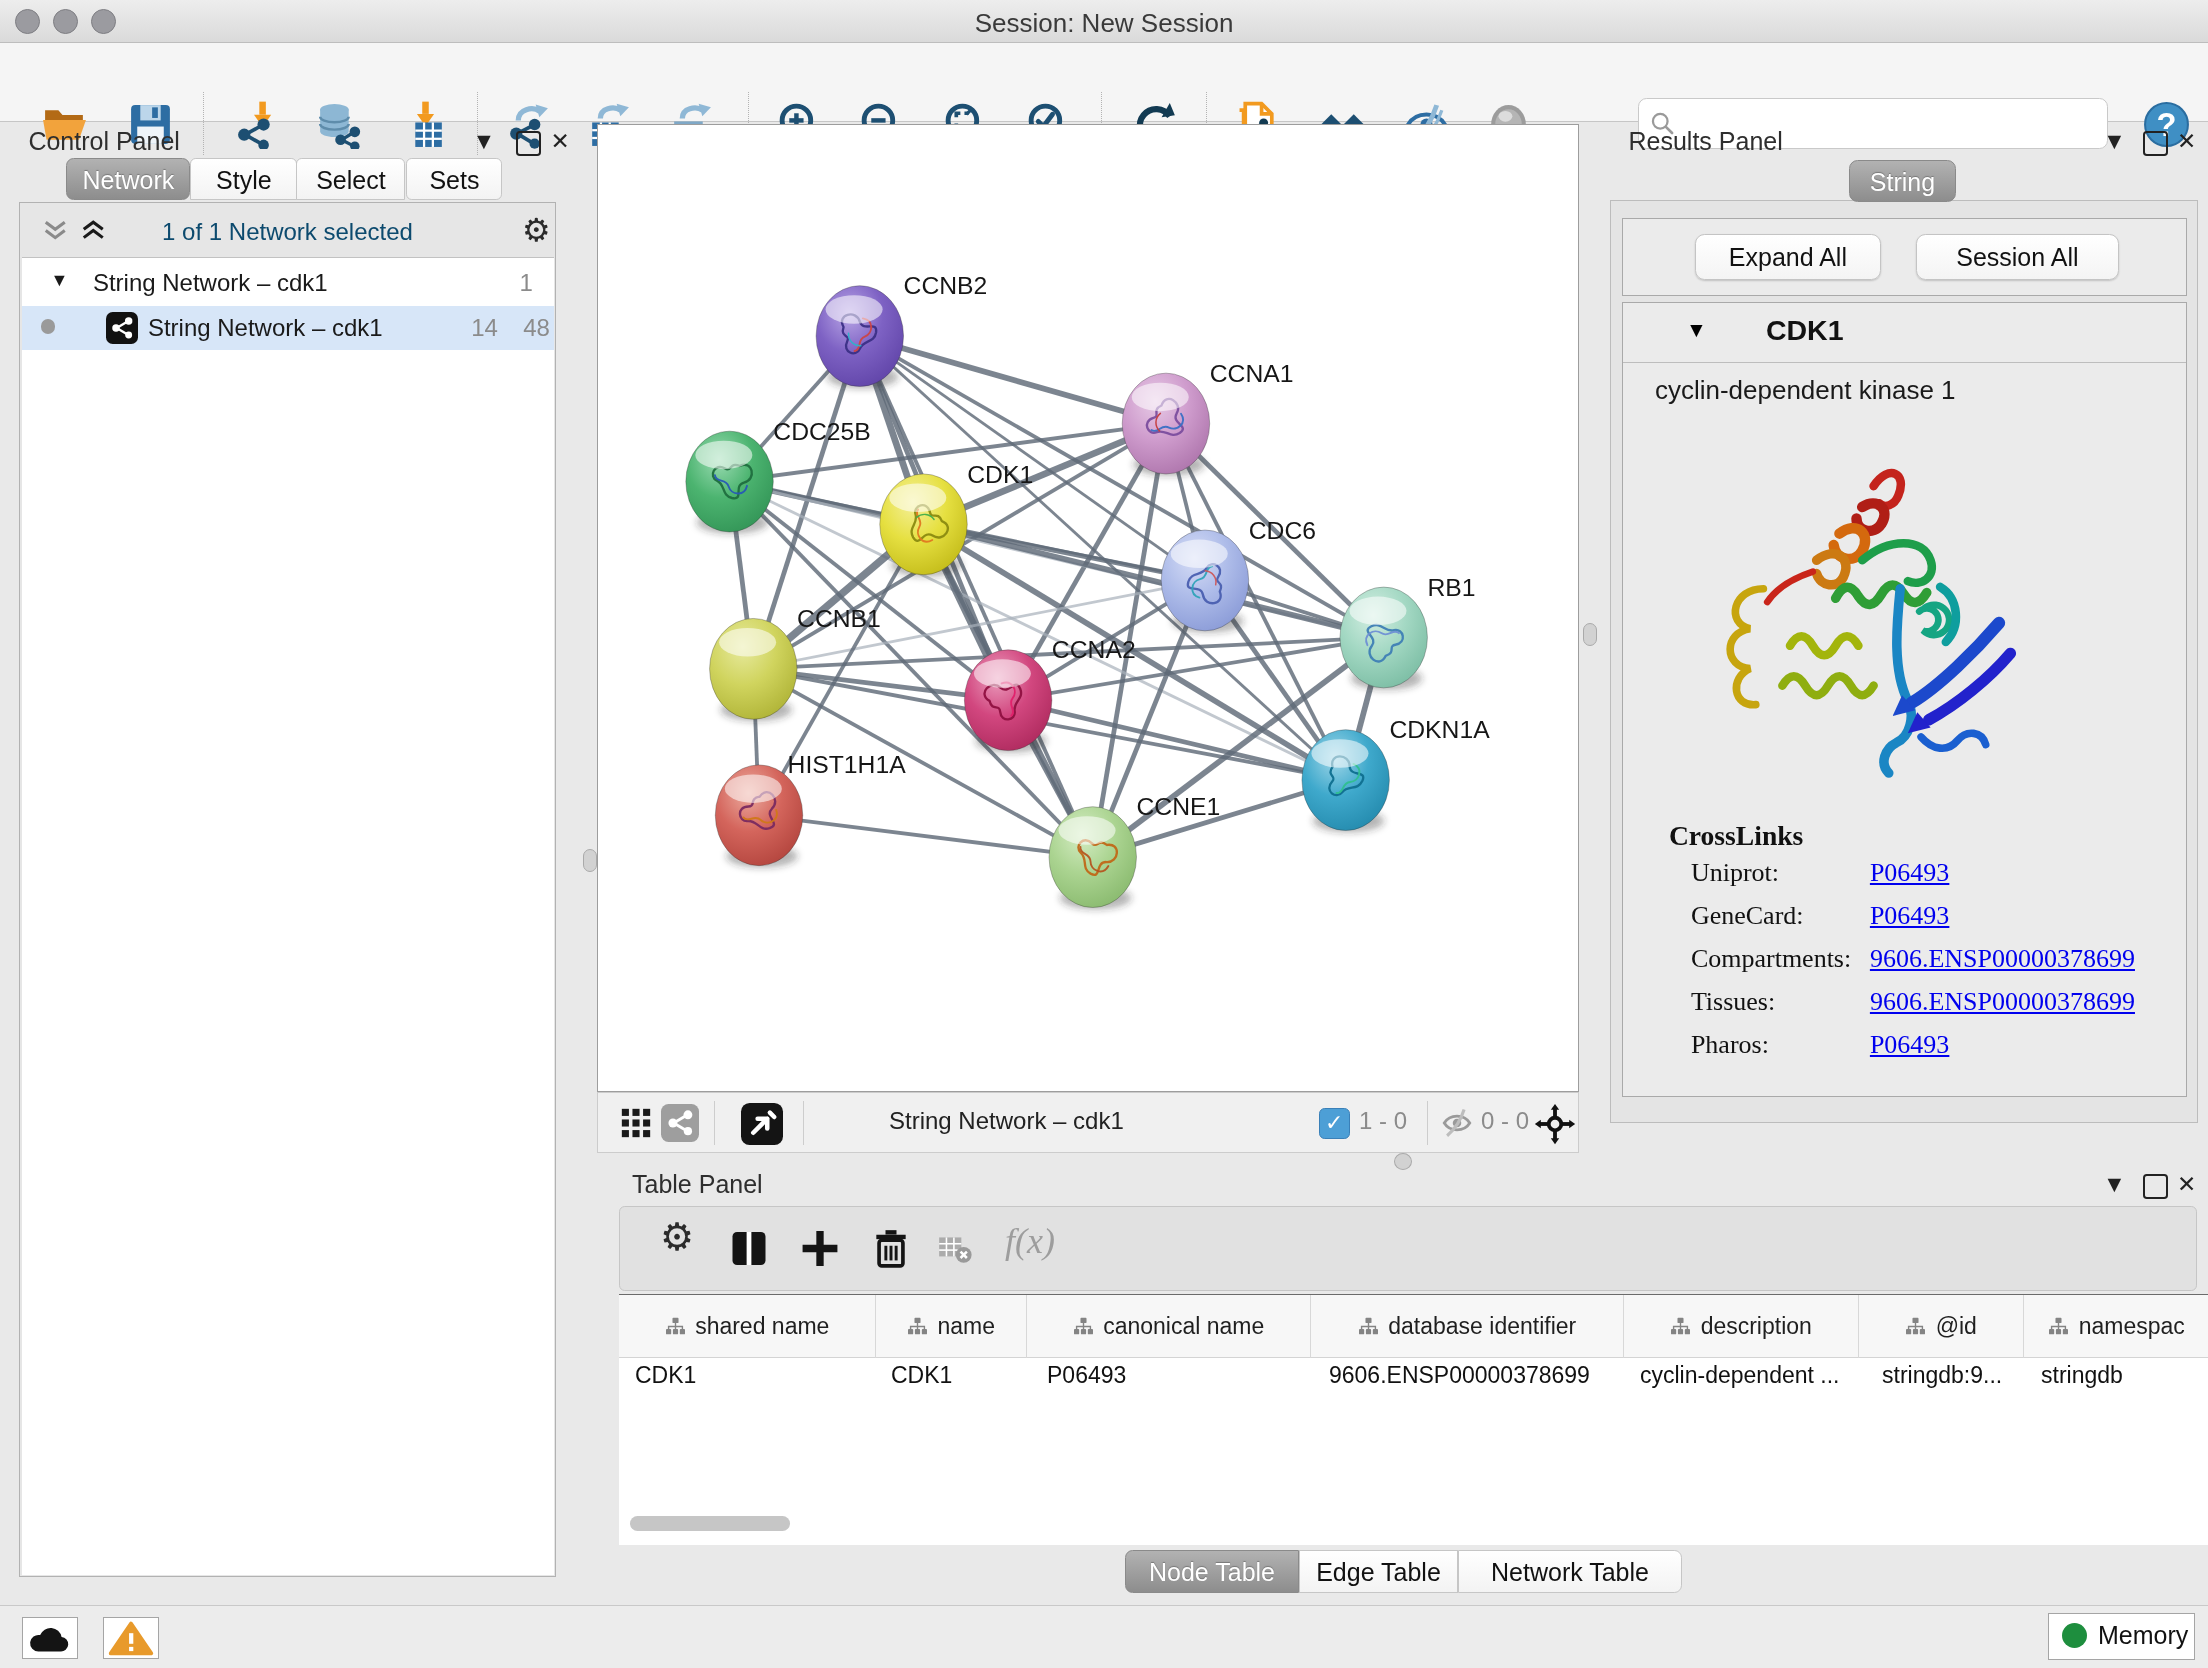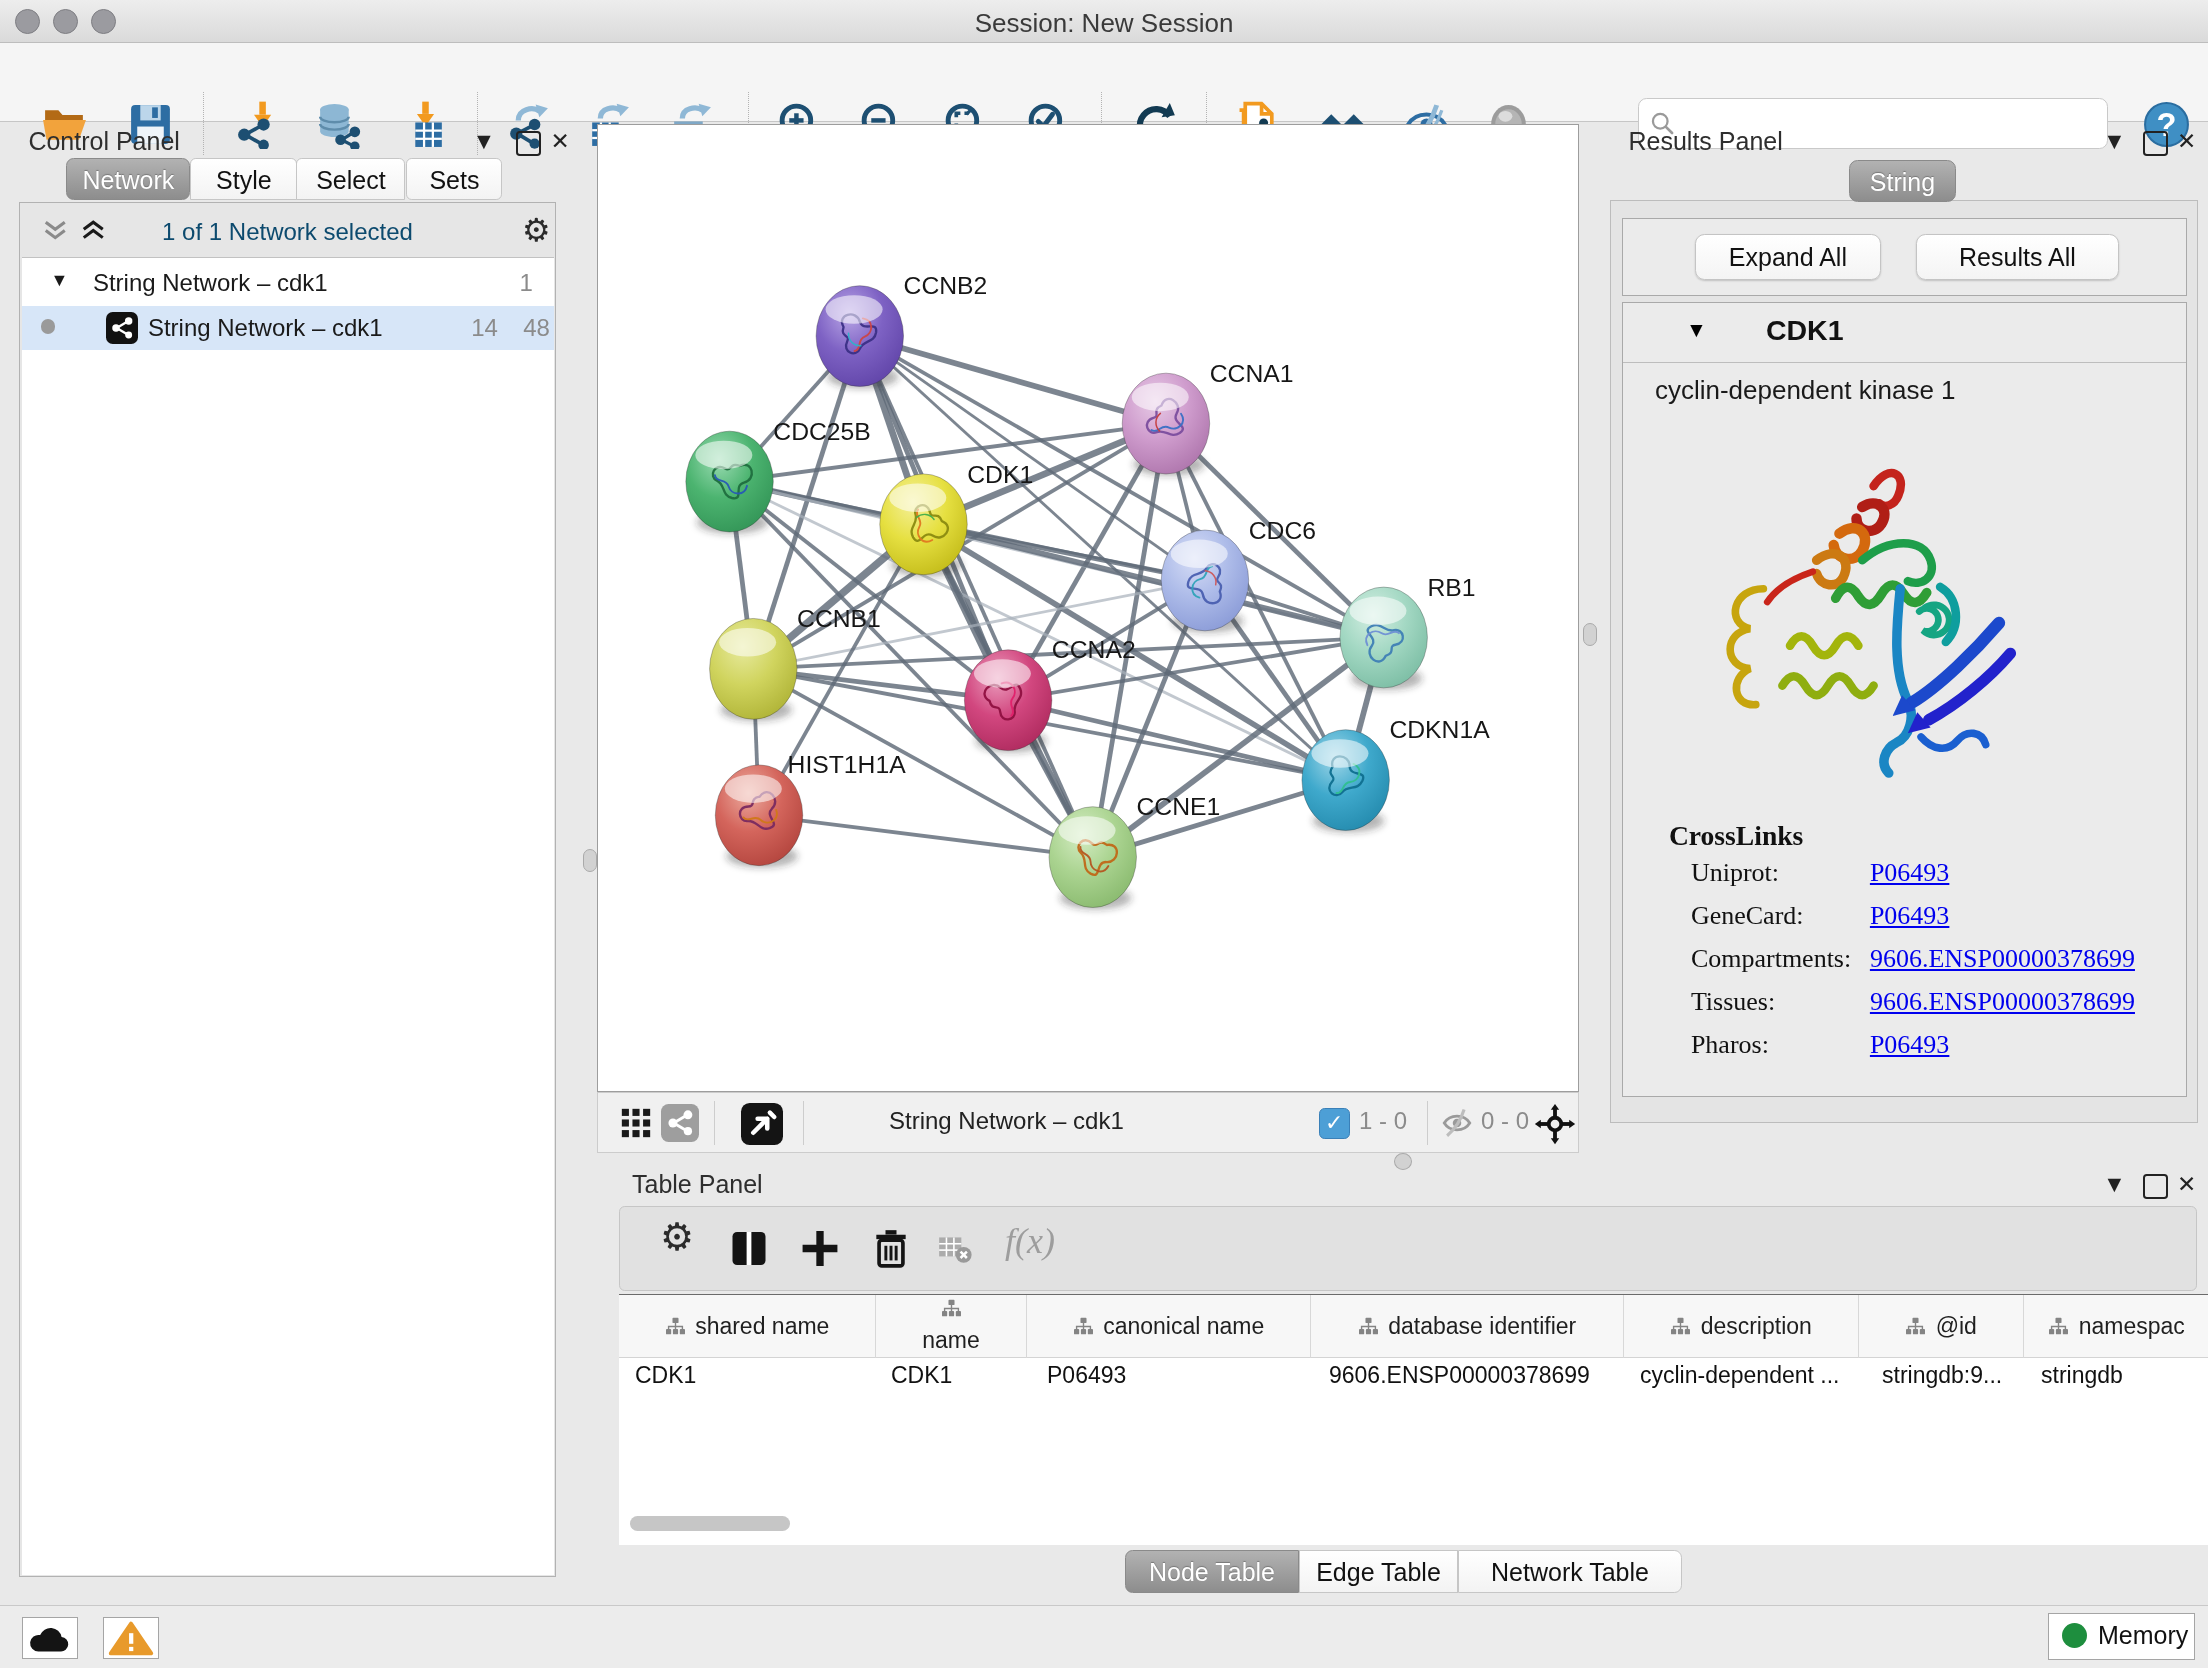--- a/index.html
+++ b/index.html
@@ -591,21 +591,21 @@
     <span class="abs ptitle" style="left:28.5px;top:2.9px">Results Panel</span>
     <span class="abs winicon" style="left:503px;top:3.8px">▼</span>
     <span class="abs sq" style="left:543px;top:6.7px"></span>
     <span class="abs winicon" style="left:577px;top:3.8px;font-weight:bold">✕</span>
 
     <div class="abs tab sel" style="left:249px;top:36px;width:107px;border-radius:8.6px;z-index:3">String</div>
 
     <div class="abs rbox">
       <div class="rsub" style="left:11.4px;top:17px;width:565px;height:78px">
         <div class="btn" style="left:72px;top:15px;width:184px">Expand All</div>
-        <div class="btn" style="left:293px;top:15px;width:201px">Results All</div>
+        <div class="btn" style="left:293px;top:15px;width:201px">Session All</div>
       </div>
 
       <div class="rsub" style="left:11.4px;top:101px;width:565px;height:795px">
         <div class="abs" style="left:0;top:0;width:100%;height:59px;border-bottom:1px solid #bdbdbd">
           <span class="abs" style="left:63px;top:15px;font-size:21px">▼</span>
           <span class="abs" style="left:143px;top:11.4px;font-size:28.5px;font-weight:bold;color:#111">CDK1</span>
         </div>
         <span class="abs" style="left:32px;top:72px;font-size:26px;color:#1a1a1a">cyclin-dependent kinase 1</span>
 
         <svg class="abs" style="left:53px;top:143px" width="380" height="371" viewBox="0 0 400 390">
@@ -706,21 +706,21 @@
                 <rect x="1" y="14" width="6" height="6" rx="1"></rect>
                 <rect x="9" y="14" width="6" height="6" rx="1"></rect>
                 <rect x="17" y="14" width="6" height="6" rx="1"></rect>
               </g>
               <g stroke="#848484" stroke-width="1.6" fill="none">
                 <path d="M12 7v4M4 14v-3h16v3M12 11v3"></path>
               </g>
             </svg>
             <span>shared name</span>
           </div>
-          <div class="th" style="left: 257px; width: 151px; flex-direction: column;">
+          <div class="th" style="left: 257px; width: 151px;">
             <svg width="21" height="19" viewBox="0 0 24 22">
               <g fill="#848484">
                 <rect x="8.5" y="1" width="7" height="6" rx="1"></rect>
                 <rect x="1" y="14" width="6" height="6" rx="1"></rect>
                 <rect x="9" y="14" width="6" height="6" rx="1"></rect>
                 <rect x="17" y="14" width="6" height="6" rx="1"></rect>
               </g>
               <g stroke="#848484" stroke-width="1.6" fill="none">
                 <path d="M12 7v4M4 14v-3h16v3M12 11v3"></path>
               </g>

